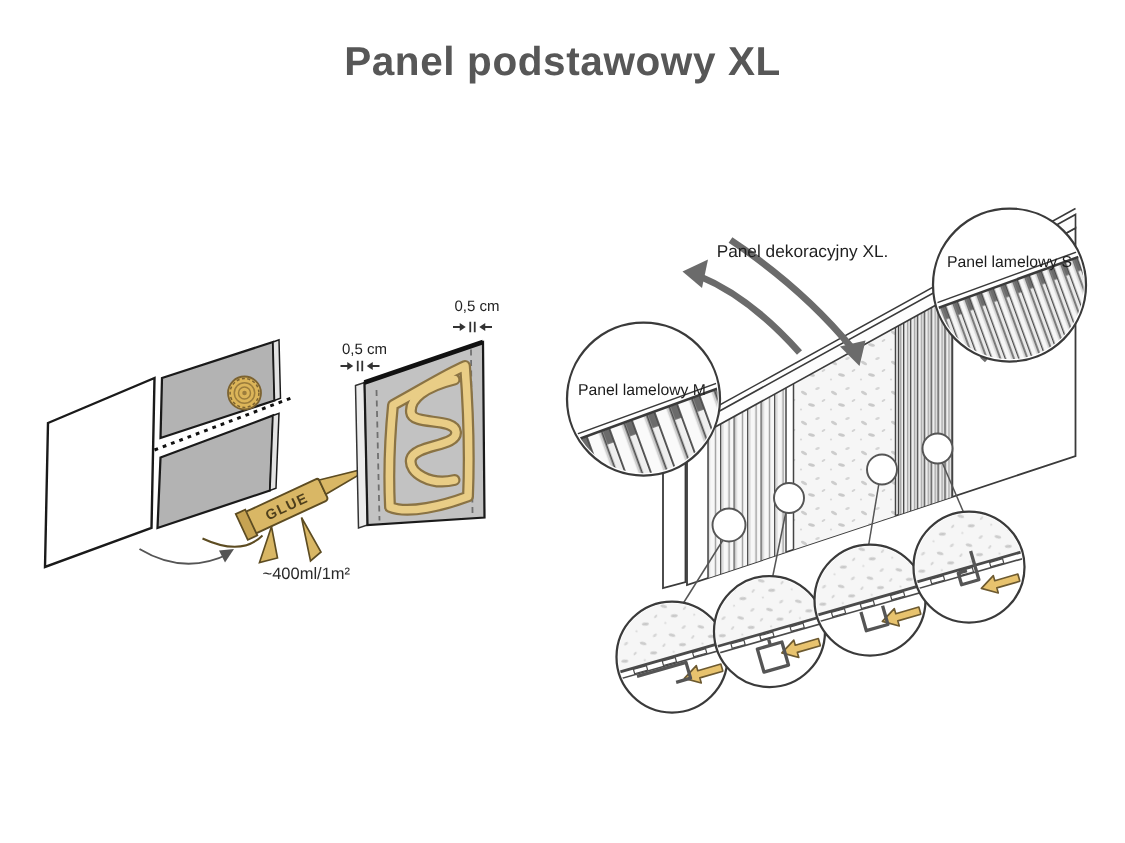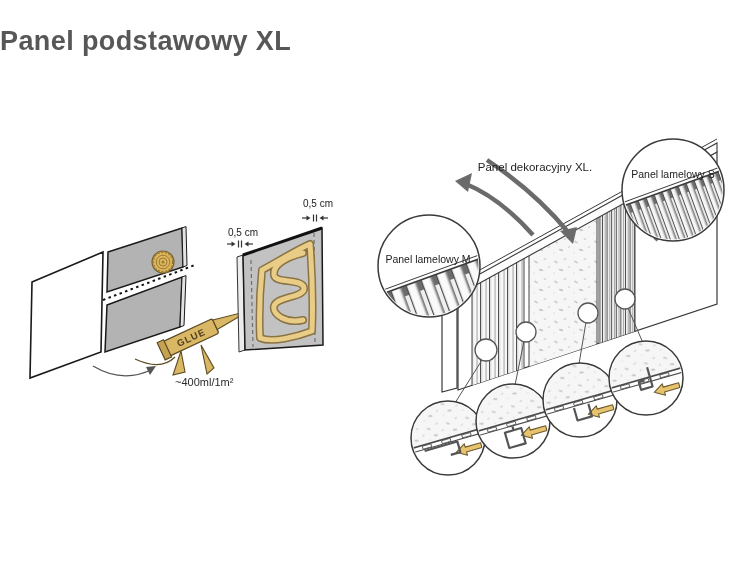--- a/index.html
+++ b/index.html
@@ -1,21 +1,21 @@
 <!DOCTYPE html>
 <html><head>
 <meta charset="utf-8">
 <style>
   html,body{margin:0;padding:0;}
   body{
     width:750px;height:562px;position:relative;background:#ffffff;overflow:hidden;
     font-family:"Liberation Sans", sans-serif;
   }
   .page-title{
-    position:absolute;left:0;right:0;top:26px;
+    position:absolute;left:0;right:0;top:26px;text-align:center;
     font-size:27px;font-weight:600;color:#575757;letter-spacing:.4px;
   }
   svg{position:absolute;}
   #leftIllu{left:15px;top:178px;}
   #rightIllu{left:372px;top:136px;}
   text{font-family:"Liberation Sans", sans-serif;}
 </style>
 </head>
 <body>
 

